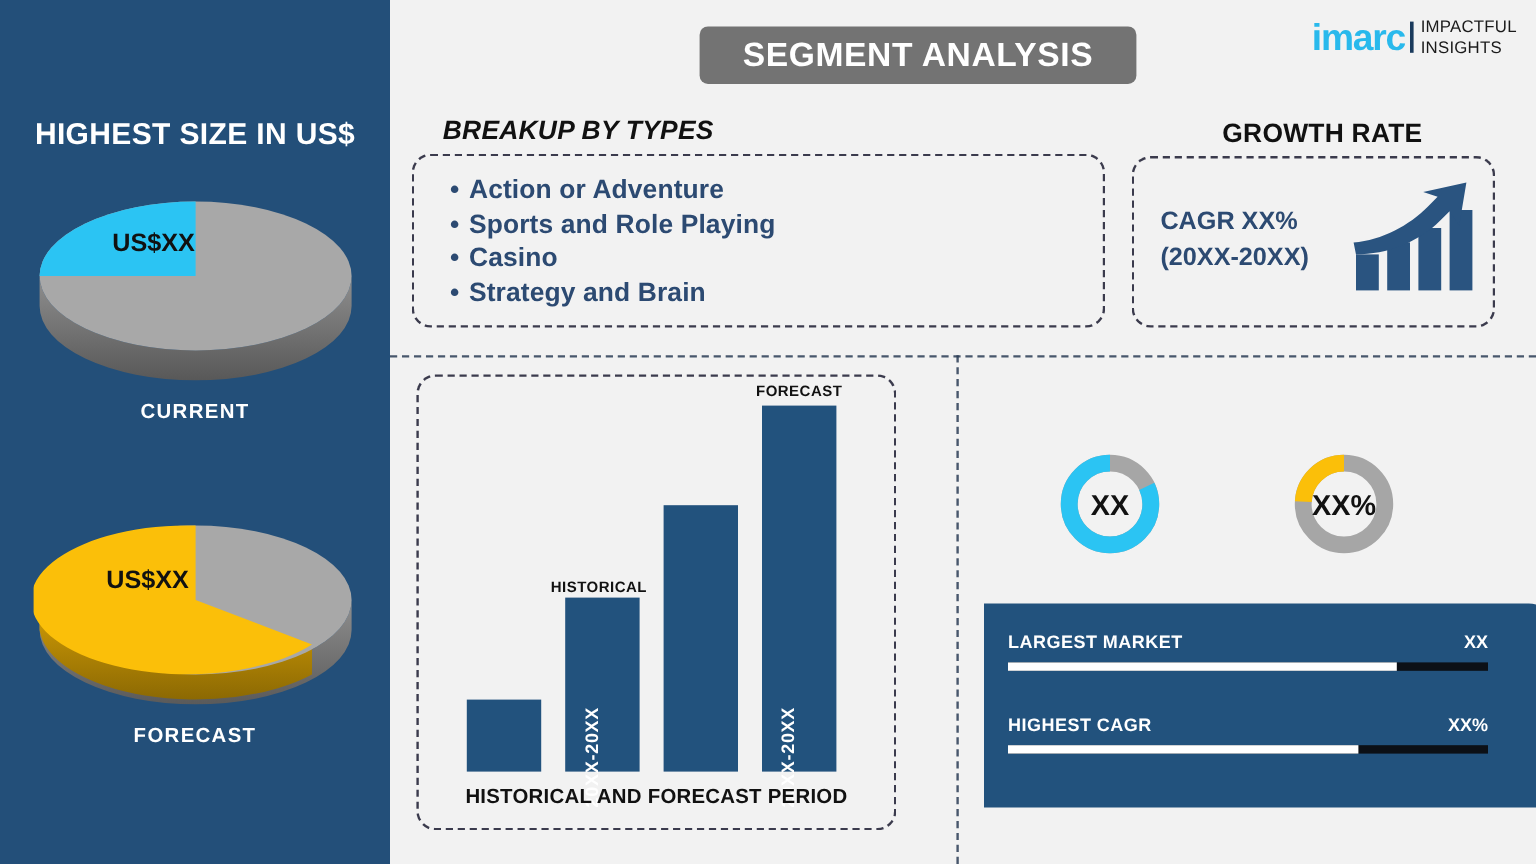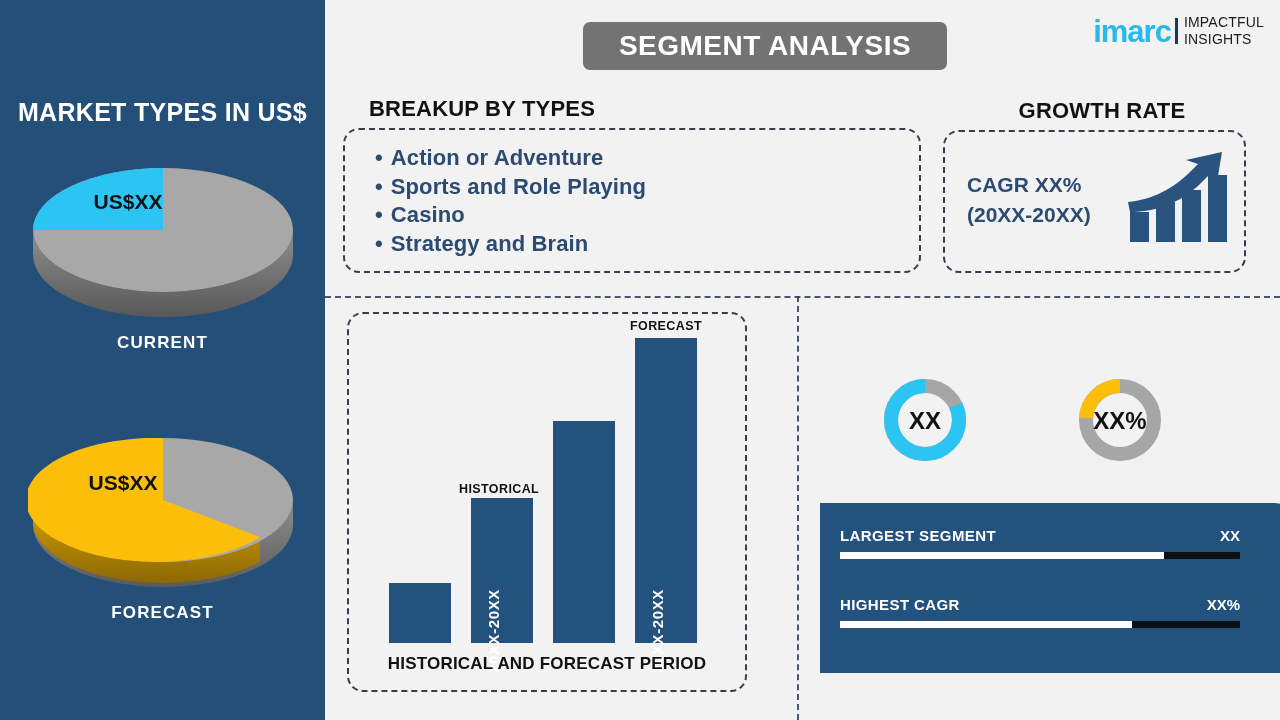--- a/index.html
+++ b/index.html
@@ -124,21 +124,21 @@
   }
 
   
   .section-title {
     position: absolute;
     font-size: 22px;
     font-weight: bold;
     color: #111111;
     letter-spacing: 0.2px;
   }
-  #types-title { left: 44px; top: 96px; }
+  #types-title { left: 44px; top: 96px; font-style: italic; }
   #growth-title { left: 617px; top: 98px; width: 320px; text-align: center; }
 
   
   .dashbox {
     position: absolute;
     border: 2px dashed #3b3b4d;
     border-radius: 16px;
     background: #f2f2f2;
     box-sizing: border-box;
   }
@@ -275,21 +275,21 @@
     left: 0; top: 0; height: 7px;
     background: #ffffff;
   }
 </style>
 </head>
 <body>
 
 <div id="page">
 
   <div id="sidebar">
-    <div id="sidebar-title">MARKET TYPES IN US$</div>
+    <div id="sidebar-title">HIGHEST SIZE IN US$</div>
 
     <div class="pie-wrap" id="pie-current-wrap">
       <svg class="pie-svg" width="270" height="170" viewBox="0 0 270 170">
         <defs>
           <linearGradient id="sideGradBlueBase" x1="0" y1="0" x2="0" y2="1">
             <stop offset="0%" stop-color="#8f8f8f"></stop>
             <stop offset="100%" stop-color="#585858"></stop>
           </linearGradient>
         </defs>
 
@@ -406,21 +406,21 @@
           <circle cx="70" cy="70" r="34" fill="none" stroke="#a6a6a6" stroke-width="14"></circle>
 
           <circle cx="70" cy="70" r="34" fill="none" stroke="#fbbf09" stroke-width="14" stroke-dasharray="51.3 162.3" transform="rotate(-90 70 70) scale(1,-1) translate(0,-140)"></circle>
           <text class="donut-text" x="70" y="79" text-anchor="middle" font-size="24">XX%</text>
         </svg>
       </div>
     </div>
 
     <div id="stats-panel">
       <div class="stat-row" id="stat-row-0">
-        <span class="stat-label">LARGEST SEGMENT</span>
+        <span class="stat-label">LARGEST MARKET</span>
         <span class="stat-value">XX</span>
         <div class="stat-track">
           <div class="stat-fill" style="width:81%"></div>
         </div>
       </div>
       <div class="stat-row" id="stat-row-1">
         <span class="stat-label">HIGHEST CAGR</span>
         <span class="stat-value">XX%</span>
         <div class="stat-track">
           <div class="stat-fill" style="width:73%"></div>

